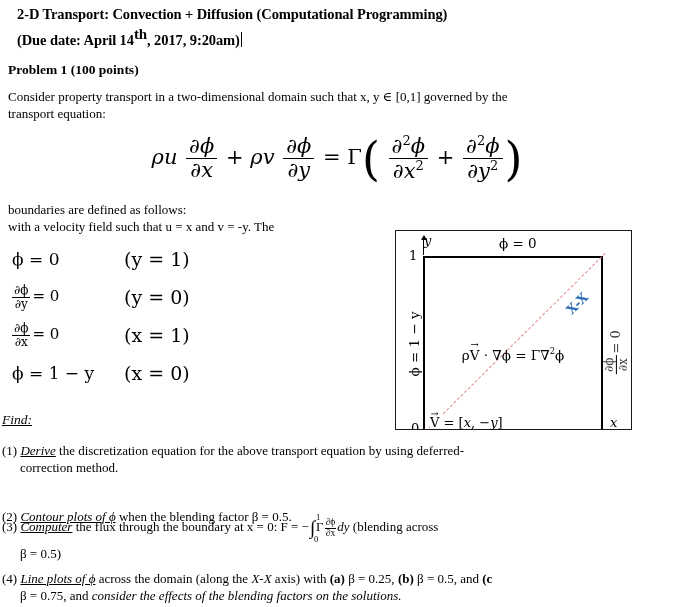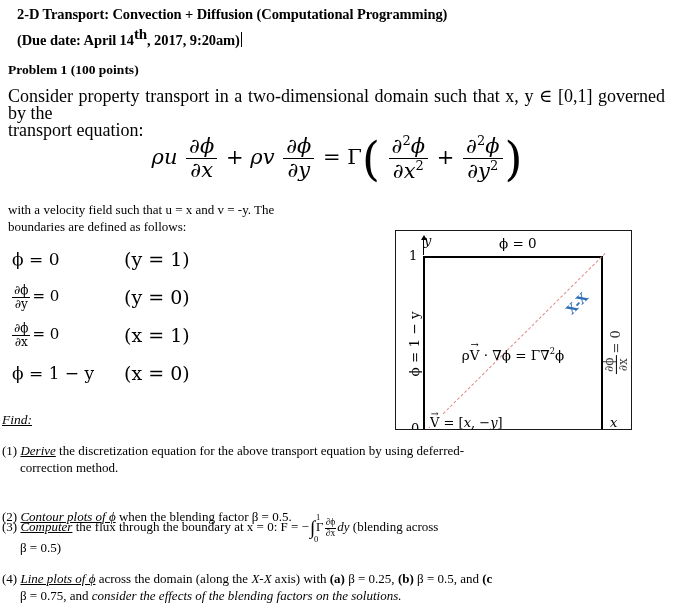--- a/index.html
+++ b/index.html
@@ -55,21 +55,21 @@
     font-weight: bold;
     font-size: 13.5px;
   }
 
   
   .intro {
     position: absolute;
     left: 8px;
     top: 88px;
     width: 657px;
-    font-size: 18px;
+    font-size: 13px;
     line-height: 17px;
     text-align: justify;
   }
   .intro .l2 { }
 
   
   .main-eq {
     position: absolute;
     left: 0px;
     top: 134px;
@@ -309,21 +309,21 @@
     line-height: 17px;
     text-align: justify;
   }
   .item .u { text-decoration: underline; font-style: italic; }
   .item .bold { font-weight: bold; }
   .item .it { font-style: italic; }
   #item1 { left: 2px; top: 442px; width: 663px; }
   #item1 .ln2 { margin-left: 18px; display: block; }
   #item2 { left: 2px; top: 508px; width: 663px; }
   #item3 { left: 2px; top: 518px; width: 663px; }
-  #item3 .ln2 { margin-left: 18px; display: block; }
+  #item3 .ln2 { margin-left: 18px; display: block; margin-top: 6px; }
   #item4 { left: 2px; top: 570px; width: 668px; }
   #item4 .ln2 { margin-left: 18px; display: block; }
 
   .ifrac {
     display: inline-block;
     text-align: center;
     vertical-align: middle;
     line-height: 1.05;
     font-size: 9.5px;
     margin: 0 1px;
@@ -377,22 +377,22 @@
       <span class="den"><span class="mi">∂</span><span class="mi">x</span><span class="sup2">2</span></span>
     </span>
     <span>+</span>
     <span class="frac">
       <span class="num"><span class="mi">∂</span><span class="sup2">2</span><span class="mi">ϕ</span></span>
       <span class="den"><span class="mi">∂</span><span class="mi">y</span><span class="sup2">2</span></span>
     </span><span class="bigparen">)</span>
   </div>
 
   <div class="vel">
+    <div>boundaries  are  defined  as  follows:</div>
     <div>with  a  velocity  field  such  that  u  =  x  and  v  =  -y.  The</div>
-    <div>boundaries  are  defined  as  follows:</div>
   </div>
 
   <div class="bc-list">
     <div class="bc-row">
       <span class="bc-lhs">ϕ = 0</span>
       <span class="bc-rhs">(y = 1)</span>
     </div>
     <div class="bc-row">
       <span class="bc-lhs small"><span class="bc-frac"><span class="num">∂ϕ</span><span class="den">∂y</span></span><span>= 0</span></span>
       <span class="bc-rhs">(y = 0)</span>

